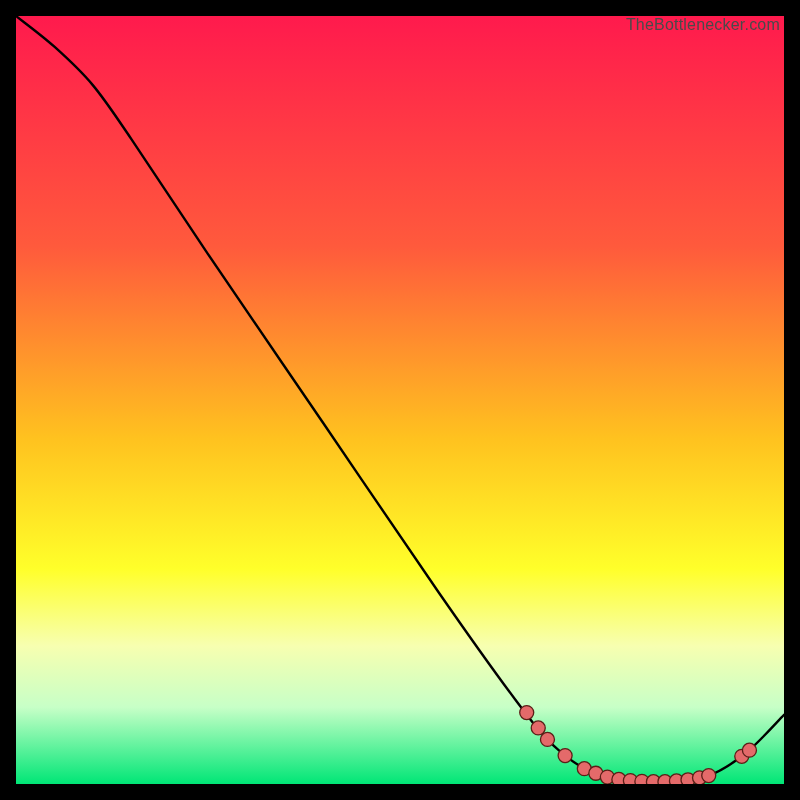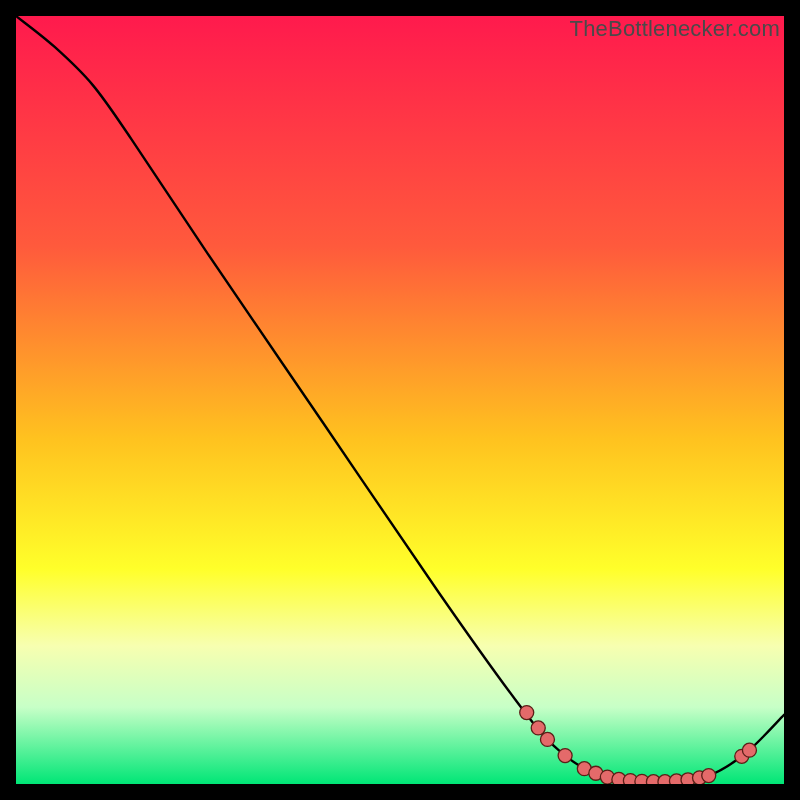--- a/index.html
+++ b/index.html
@@ -17,21 +17,21 @@
     top: 16px;
     width: 768px;
     height: 768px;
     background: #000;
   }
   .watermark {
     position: absolute;
     top: 0px;
     right: 4px;
     color: #4a4a4a;
-    font-size: 22px;
+    font-size: 16px;
     font-weight: 500;
     letter-spacing: 0.2px;
     z-index: 5;
     user-select: none;
   }
   svg {
     display: block;
   }
 </style>
 </head>

